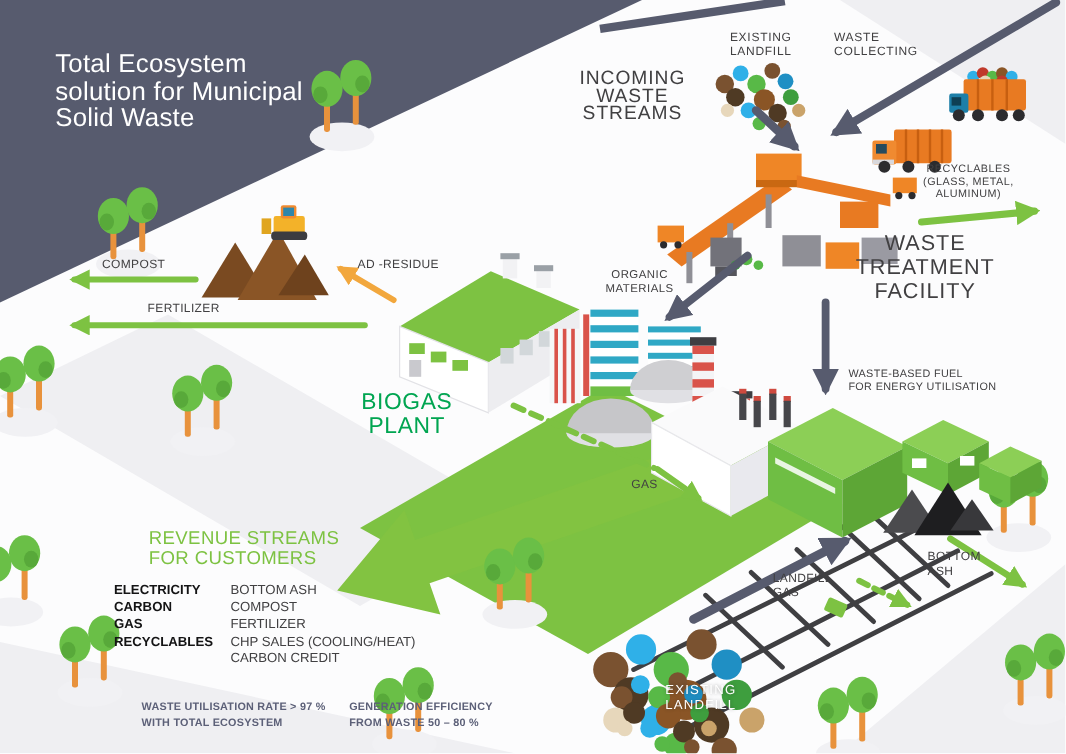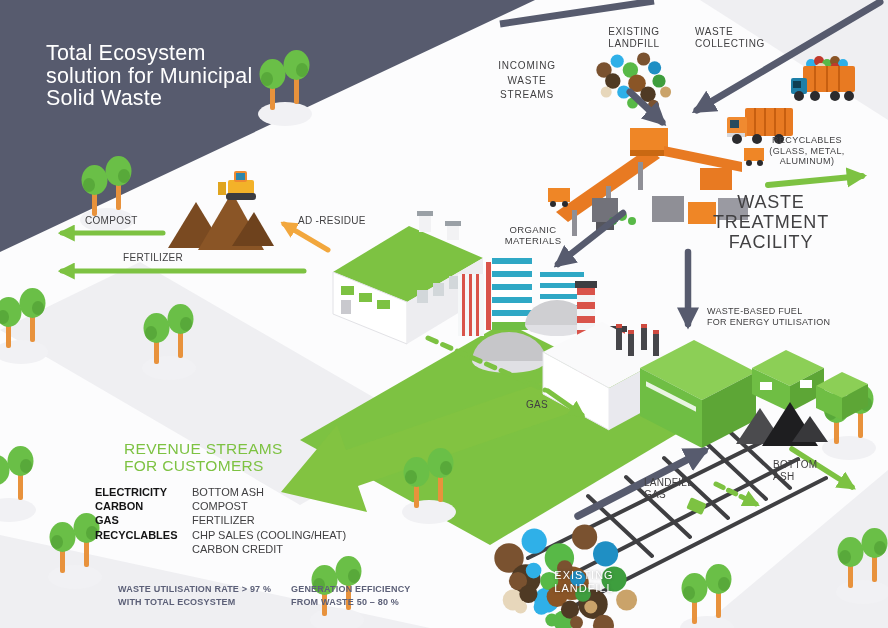--- a/index.html
+++ b/index.html
@@ -5,21 +5,21 @@
   html,body{margin:0;padding:0;background:#ffffff;}
   #stage{position:relative;width:888px;height:628px;overflow:hidden;background:#fcfcfd;
          font-family:"Liberation Sans",sans-serif;}
   #art{position:absolute;left:0;top:0;}
   .lbl{position:absolute;white-space:pre-line;font-weight:400;color:#414042;
        letter-spacing:.3px;line-height:1.15;}
   .c{text-align:center;}
   .title{left:46px;top:42px;width:280px;font-size:21.5px;line-height:22.5px;color:#ffffff;letter-spacing:.2px;}
   .exl-top{left:585px;top:26px;width:98px;font-size:10px;line-height:11.5px;letter-spacing:.6px;}
   .wcoll{left:695px;top:26px;font-size:10px;line-height:11.5px;letter-spacing:.6px;}
-  .incoming{left:457px;top:59px;width:140px;font-size:10px;line-height:14.6px;letter-spacing:.8px;}
+  .incoming{left:457px;top:59px;width:140px;font-size:16px;line-height:14.6px;letter-spacing:.8px;}
   .recyc{left:745px;top:135px;width:124px;font-size:9px;line-height:10.5px;letter-spacing:.4px;}
   .wtf{left:691px;top:192px;width:160px;font-size:18px;line-height:20px;letter-spacing:.8px;}
   .fuel{left:707px;top:306px;font-size:9px;line-height:11px;letter-spacing:.3px;}
   .organic{left:483px;top:225px;width:100px;font-size:9.5px;line-height:10.5px;letter-spacing:.4px;}
   .compost{left:85px;top:215px;font-size:10px;}
   .fert{left:123px;top:252px;font-size:10px;}
   .adres{left:298px;top:215px;font-size:10px;}
   .biogas{left:284px;top:326px;width:110px;font-size:19px;line-height:19.5px;color:#00a551;letter-spacing:.5px;}
   .gas{left:526px;top:399px;font-size:10px;}
   .wte{left:461px;top:425px;width:200px;font-size:20px;line-height:24px;color:#f7941d;letter-spacing:.3px;}
@@ -322,20 +322,22 @@
   <div class="lbl wtf c">WASTE
 TREATMENT
 FACILITY</div>
   <div class="lbl fuel">WASTE-BASED FUEL
 FOR ENERGY UTILISATION</div>
   <div class="lbl organic c">ORGANIC
 MATERIALS</div>
   <div class="lbl compost">COMPOST</div>
   <div class="lbl fert">FERTILIZER</div>
   <div class="lbl adres">AD -RESIDUE</div>
+  <div class="lbl biogas c">BIOGAS
+PLANT</div>
   <div class="lbl gas">GAS</div>
   <div class="lbl lgas">LANDFILL
 GAS</div>
   <div class="lbl bash">BOTTOM
 ASH</div>
   <div class="lbl exl-bot c">EXISTING
 LANDFILL</div>
 
   <div class="lbl revh">REVENUE STREAMS
 FOR CUSTOMERS</div>

